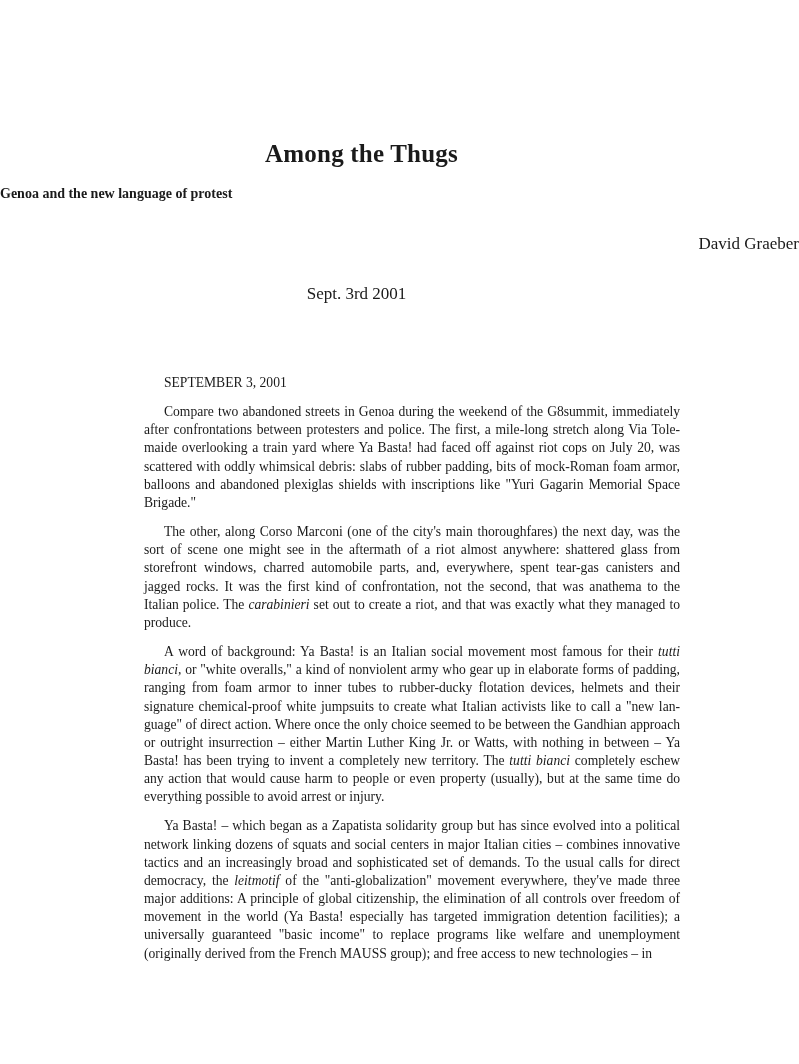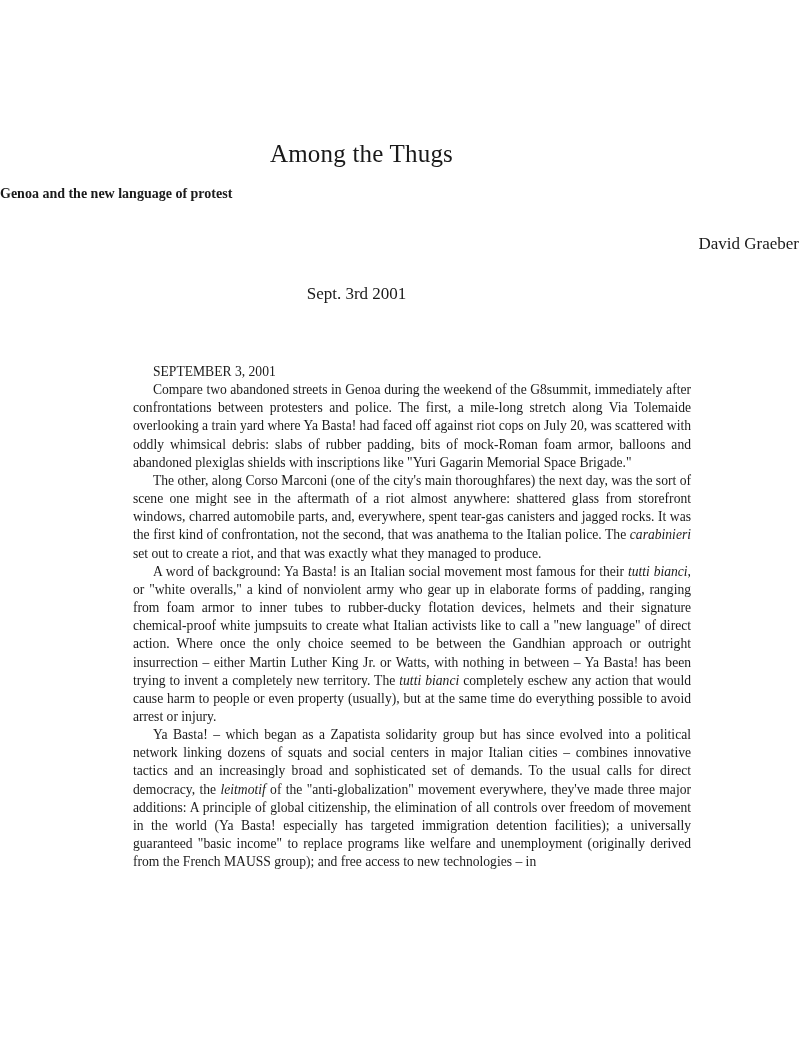--- a/index.html
+++ b/index.html
@@ -1,39 +1,39 @@
 <!DOCTYPE html>
 <html><head>
 <meta charset="utf-8">
 <style>
   html, body { margin: 0; padding: 0; background: #ffffff; }
   body { width: 799px; height: 1064px; position: relative; overflow: hidden; color: #1a1a1a; }
   .page { position: absolute; left: 0; top: 0; width: 799px; height: 1064px; background: #fff; }
   .title {
     position: absolute; left: 0; width: 723px; top: 140px; text-align: center;
-    font-family: "Liberation Serif", "DejaVu Serif", serif; font-weight: normal; font-size: 25px; margin: 0; letter-spacing: 0.2px;
+    font-family: "Liberation Serif", "DejaVu Serif", serif; font-weight: bold; font-size: 25px; margin: 0; letter-spacing: 0.2px;
   }
   .subtitle {
     position: absolute; left: 0; width: 799px; top: 186px; 
     font-family: "Liberation Serif", serif; font-weight: bold; font-size: 14px; margin: 0;
   }
   .author {
     position: absolute; left: 0; width: 799px; top: 234px; text-align: right;
     font-family: "Liberation Serif", serif; font-size: 17px; margin: 0;
   }
   .date {
     position: absolute; left: 0; width: 713px; top: 284px; text-align: center;
     font-family: "Liberation Serif", serif; font-size: 17px; margin: 0;
   }
   .body {
     position: absolute; left: 133px; top: 363px; width: 558px;
     font-family: "Liberation Serif", serif; font-size: 13.6px; line-height: 18.15px;
     text-align: justify; hyphens: manual;
   }
-  .body p { margin: 0; text-indent: 20px; }
+  .body p { margin: 11px; text-indent: 20px; }
   .body p.dateline { text-indent: 20px; text-align: left; }
   .body em { }
 </style>
 </head>
 <body>
 
 <div class="page">
   <h1 class="title">Among the Thugs</h1>
   <h2 class="subtitle">Genoa and the new language of protest</h2>
   <div class="author">David Graeber</div>

